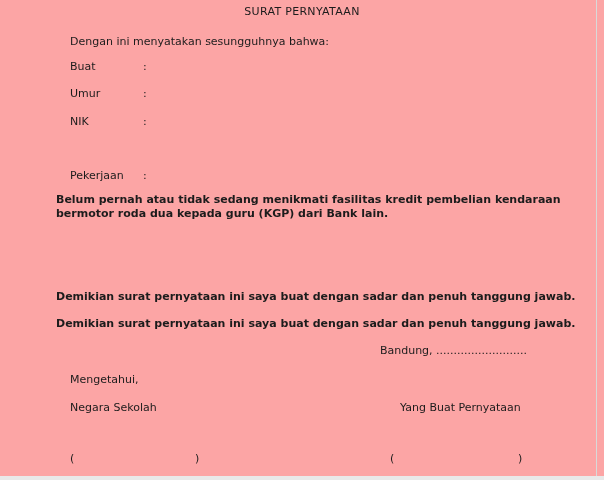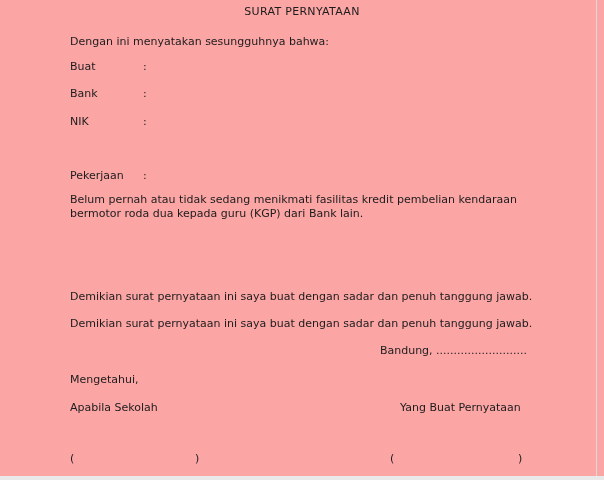--- a/index.html
+++ b/index.html
@@ -18,21 +18,21 @@
   .title {
     top: 5px; left: 0; width: 100%;
     text-align: center;
     letter-spacing: 0.3px;
   }
   .intro { top: 35px; left: 70px; }
   .field-row { left: 70px; white-space: nowrap; }
   .field-label { display: inline-block; width: 73px; }
   .field-colon { display: inline-block; }
   .field-value { display: inline-block; margin-left: 8px; }
-  .para { left: 70px; width: 480px; }
+  .para { left: 56px; width: 480px; font-weight: bold; }
   .para .pline { white-space: nowrap; }
   .date-line { top: 344px; right: 77px; text-align: right; white-space: nowrap; }
   .sig-left-heading { top: 373px; left: 70px; }
   .sig-left-role { top: 401px; left: 70px; }
   .sig-right-role { top: 401px; left: 400px; }
   .paren { top: 452px; }
   .paren-l-open  { left: 70px; }
   .paren-l-close { left: 195px; }
   .paren-r-open  { left: 390px; }
   .paren-r-close { left: 518px; }
@@ -56,21 +56,21 @@
 
   <div class="abs title">SURAT PERNYATAAN</div>
 
   <div class="abs intro">Dengan ini menyatakan sesungguhnya bahwa:</div>
 
   <div class="abs field-row" style="top:60px">
     <span class="field-label">Buat</span><span class="field-colon">:</span><span class="field-value"></span>
   </div>
 
   <div class="abs field-row" style="top:87px">
-    <span class="field-label">Bank</span><span class="field-colon">:</span><span class="field-value"></span>
+    <span class="field-label">Umur</span><span class="field-colon">:</span><span class="field-value"></span>
   </div>
 
   <div class="abs field-row" style="top:115px">
     <span class="field-label">NIK</span><span class="field-colon">:</span><span class="field-value"></span>
   </div>
 
 
   <div class="abs field-row" style="top:169px">
     <span class="field-label">Pekerjaan</span><span class="field-colon">:</span><span class="field-value"></span>
   </div>
@@ -86,21 +86,21 @@
   </div>
 
   <div class="abs para" style="top:317px">
     <div class="pline">Demikian surat pernyataan ini saya buat dengan sadar dan penuh tanggung jawab.</div>
   </div>
 
   <div class="abs date-line">Bandung, ..........................</div>
 
   <div class="abs sig-left-heading">Mengetahui,</div>
 
-  <div class="abs sig-left-role">Apabila Sekolah</div>
+  <div class="abs sig-left-role">Negara Sekolah</div>
 
   <div class="abs sig-right-role">Yang Buat Pernyataan</div>
 
   <span class="abs paren paren-l-open">(</span>
   <span class="abs paren paren-l-close">)</span>
   <span class="abs paren paren-r-open">(</span>
   <span class="abs paren paren-r-close">)</span>
 
   <div class="edge-line-right"></div>
   <div class="edge-band-bottom"></div>

